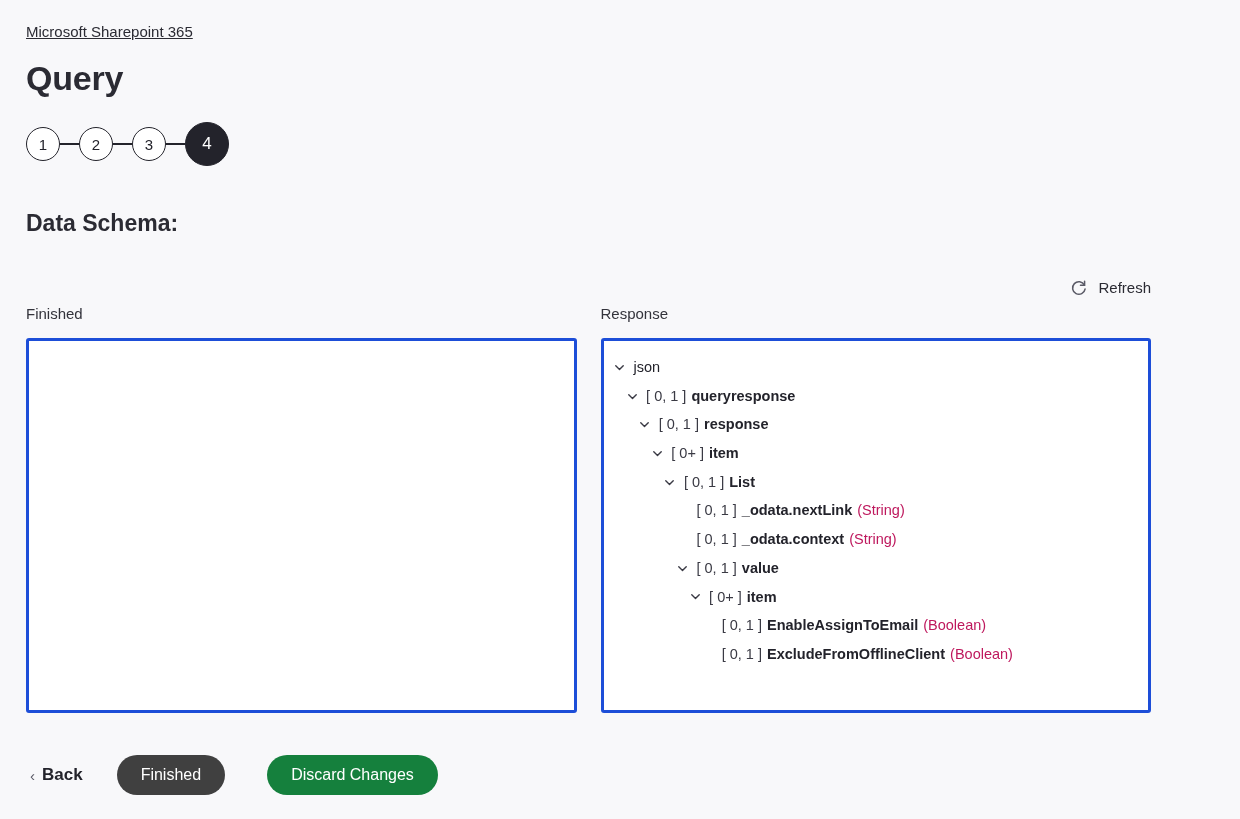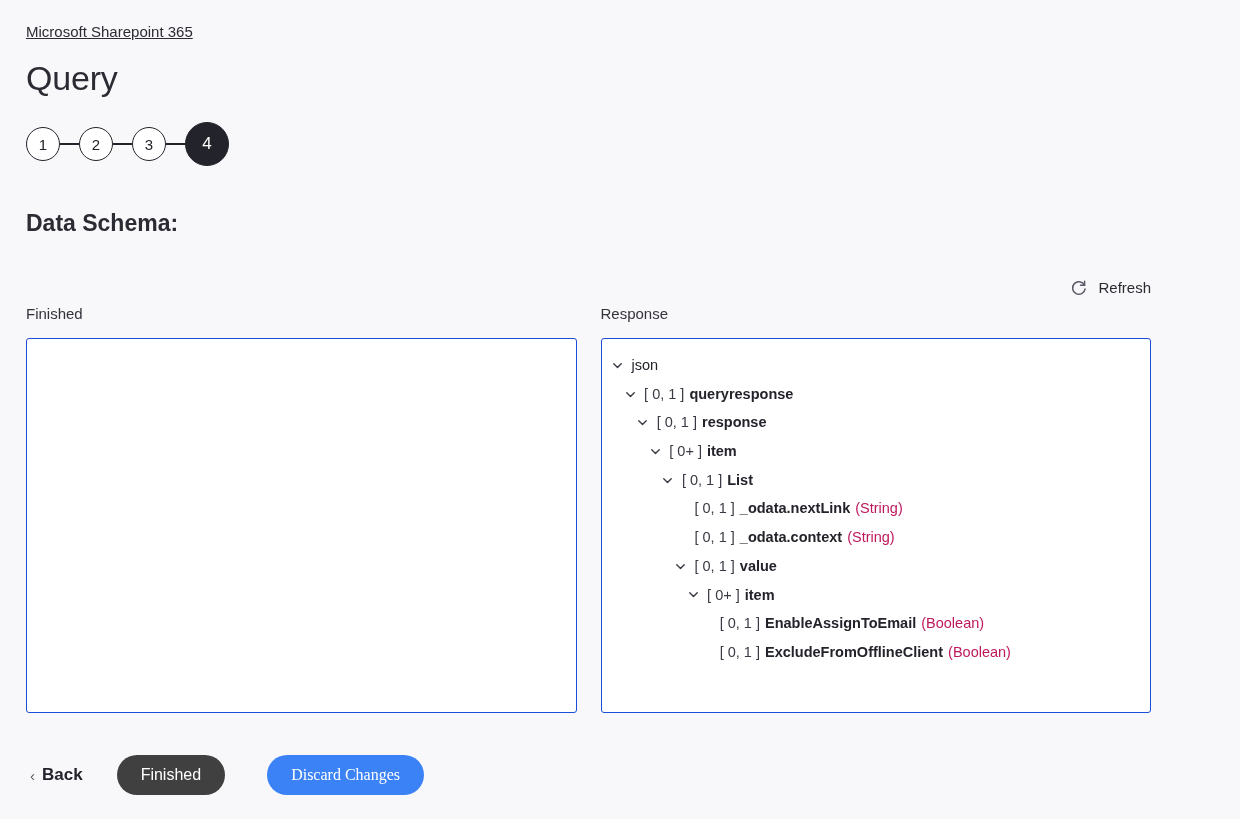--- a/index.html
+++ b/index.html
@@ -32,21 +32,21 @@
     text-decoration: underline;
     cursor: pointer;
     font-size: 15px;
   }
 
   
   .page-title {
     margin: 16px 0 0 0;
     font-size: 34px;
     line-height: 40px;
-    font-weight: 400;
+    font-weight: 700;
     color: #2B2B33;
     letter-spacing: -0.2px;
   }
 
   
   .stepper {
     display: flex;
     align-items: center;
     margin-top: 22px;
     height: 48px;
@@ -123,21 +123,21 @@
   }
   .panel { flex: 1 1 0; min-width: 0; }
   .panel-label {
     font-size: 15px;
     line-height: 21px;
     color: #33333B;
     margin-bottom: 14px;
   }
   .panel-box {
     background: #FFFFFF;
-    border: 1px solid #1d4ed8;
+    border: 3px solid #1d4ed8;
     border-radius: 3px;
     height: 375px;
     overflow: hidden;
     position: relative;
   }
   .panel-box.request-box { background: #FFFFFF; }
 
   
   .tree {
     padding: 12px 8px 0 8px;
@@ -214,21 +214,21 @@
     font-family: "Liberation Sans", sans-serif;
     color: #FFFFFF;
     cursor: pointer;
     height: 40px;
     padding: 0 24px;
     display: flex;
     align-items: center;
     justify-content: center;
   }
   .btn-finished { background: #404040; margin-left: 14px; }
-  .btn-discard  { background: #3b82f6; margin-left: 26px; font-family: Liberation Serif, serif; }
+  .btn-discard  { background: #15803d; margin-left: 26px; }
 </style>
 </head>
 <body>
 
 <div class="page">
 
   <div class="breadcrumb">
     <a class="breadcrumb-link" href="#">Microsoft Sharepoint 365</a>
   </div>
 

